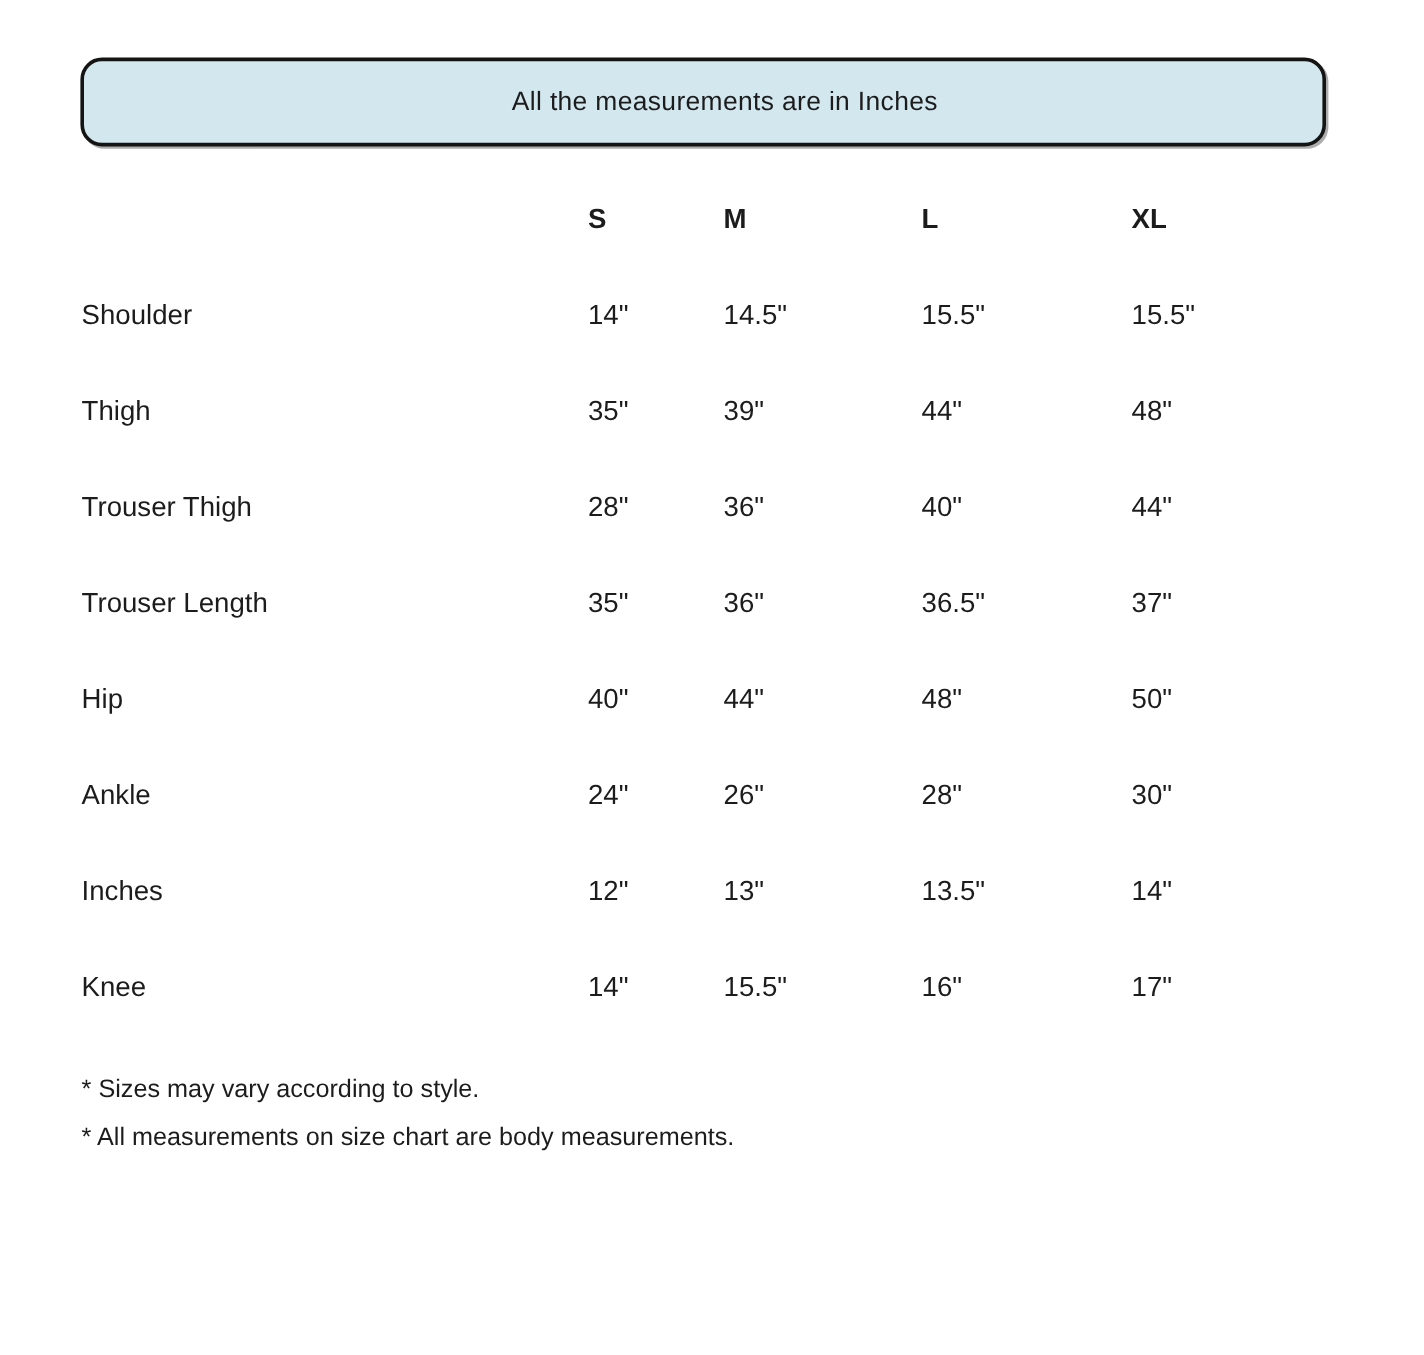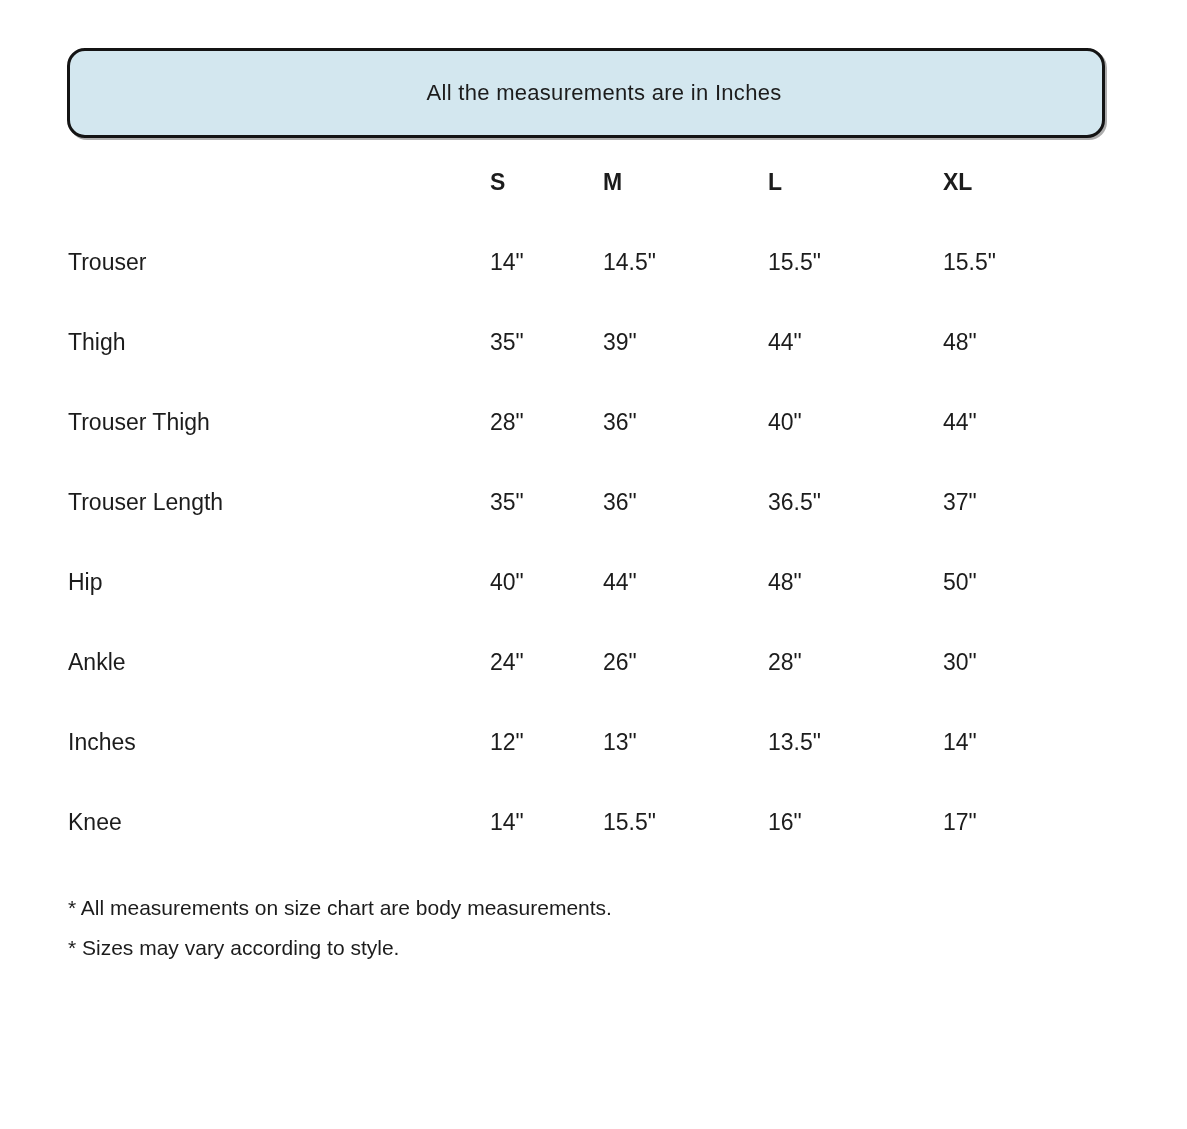--- a/index.html
+++ b/index.html
@@ -13,21 +13,21 @@
     width: 1187px;
     height: 1129px;
     background: #ffffff;
     overflow: hidden;
   }
   .banner {
     position: absolute;
     left: 67px;
     top: 48px;
     width: 1038px;
-    height: 90px;
+    height: 74px;
     background: #d3e7ef;
     border: 3px solid #141414;
     border-radius: 18px;
     box-shadow: 2px 2px 0 rgba(20,20,20,0.35);
     display: flex;
     align-items: center;
     justify-content: center;
     font-size: 22px;
     letter-spacing: 0.3px;
     padding-left: 36px;
@@ -73,21 +73,21 @@
   </div>
 
   <div class="size-table">
 
     <div></div>
     <div class="col-header">S</div>
     <div class="col-header">M</div>
     <div class="col-header">L</div>
     <div class="col-header">XL</div>
 
-    <div class="row-label">Trouser</div>
+    <div class="row-label">Shoulder</div>
     <div class="cell">14"</div>
     <div class="cell">14.5"</div>
     <div class="cell">15.5"</div>
     <div class="cell">15.5"</div>
 
     <div class="row-label">Thigh</div>
     <div class="cell">35"</div>
     <div class="cell">39"</div>
     <div class="cell">44"</div>
     <div class="cell">48"</div>
@@ -123,17 +123,17 @@
     <div class="cell">14"</div>
 
     <div class="row-label">Knee</div>
     <div class="cell">14"</div>
     <div class="cell">15.5"</div>
     <div class="cell">16"</div>
     <div class="cell">17"</div>
   </div>
 
   <div class="footnotes">
+    <div class="footnote">* Sizes may vary according to style.</div>
     <div class="footnote">* All measurements on size chart are body measurements.</div>
-    <div class="footnote">* Sizes may vary according to style.</div>
   </div>
 
 </div>
 
 </body></html>

